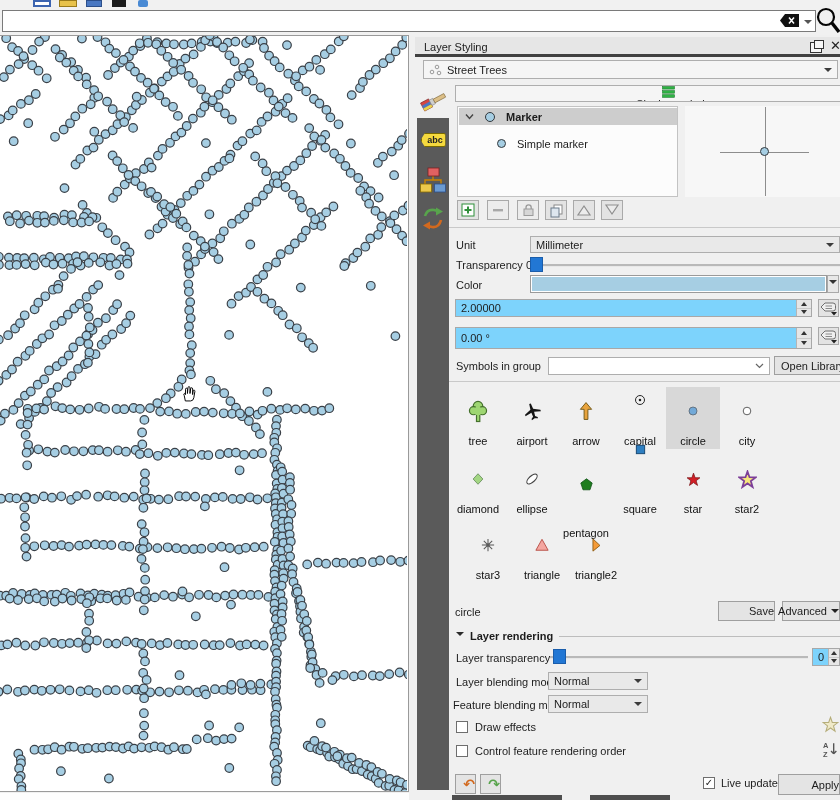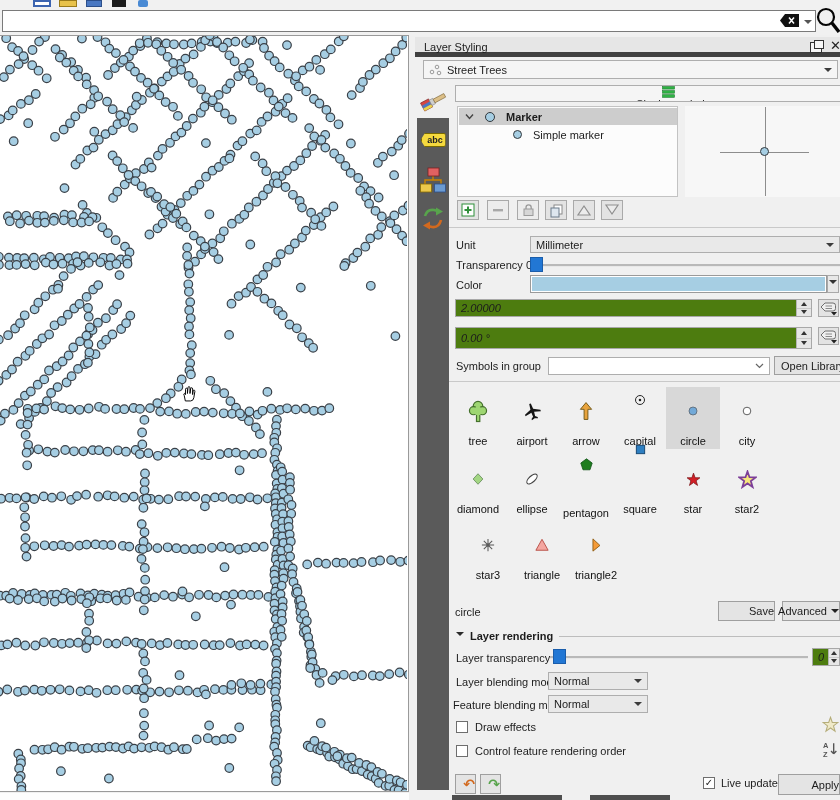--- a/index.html
+++ b/index.html
@@ -16,21 +16,21 @@
   #loc-chevron { left:804px; top:20px; }
   #magnifier { left:815px; top:5px; }
 
   
   #map { left:0; top:35px; width:409px; height:757px; background:#fff;
          border-top:1px solid #9a9a9a; border-right:1px solid #9a9a9a; border-bottom:1px solid #9a9a9a; }
   #below-map { left:0; top:793px; width:409px; height:7px; background:#fdfdfd; }
 
   
   #panel { left:415px; top:35px; width:425px; height:765px; background:#f0f0f0; }
-  #panel-titlebar { left:0; top:2px; width:425px; height:20px; background:#e6e6e6; border-bottom:5px solid #404040;text-decoration:underline; }
+  #panel-titlebar { left:0; top:2px; width:425px; height:20px; background:#e6e6e6; border-bottom:3px solid #404040;text-decoration:underline; }
   #panel-title { left:9px; top:4px; }
   #float-btn { left:395px; top:5px; width:12px; height:11px; border:1px solid #333; background:#f7f7f7; }
   #float-btn:after { content:""; position:absolute; left:3px; top:-3px; width:8px; height:7px; border:1px solid #333; background:#f7f7f7; }
   #close-btn { left:415px; top:2px; font-size:13px; color:#222; line-height:14px; }
 
   .combo { background:#f5f5f5; border:1px solid #aeaeae; display:flex; align-items:center; padding:0 5px; overflow:hidden; white-space:nowrap; }
   .combo .arrow { margin-left:auto; width:0; height:0; border:4px solid transparent; border-top-color:#3c3c3c; transform:translateY(2px); flex:none; }
   #layer-combo { left:8px; top:25px; width:415px; height:19px; }
   #renderer-combo { left:40px; top:50px; width:431px; height:17px;flex-direction:column; }
 
@@ -52,21 +52,21 @@
   .tool-btn { top:165px; width:22px; height:20px; background:#e3e3e3; border:1px solid #a9a9a9;
               display:flex; align-items:center; justify-content:center; }
   .tool-btn.dis { background:#ececec; }
 
   .sep { left:34px; width:391px; height:1px; background:#c9c9c9; }
 
   .flabel { color:#1c1c1c; }
   .slider-groove { height:3px; background:#b9b9b9; border-bottom:1px solid #e8e8e8; }
   .slider-handle { width:13px; height:15px; background:#2277d4; border:1px solid #1a5dab; }
 
-  .spinbox { background:#4d7c0f; border:1px solid #a8a8a8; display:flex; align-items:center;font-style:italic; }
+  .spinbox { background:#7dd3fc; border:1px solid #a8a8a8; display:flex; align-items:center; }
   .spinbox .val { padding-left:5px; }
   .spin-arrows { margin-left:auto; width:15px; height:100%; border-left:1px solid #b5b5b5; display:flex; flex-direction:column; }
   .spin-arrows > div { flex:1; background:#e6e6e6; display:flex; align-items:center; justify-content:center; border-bottom:1px solid #c9c9c9; }
   .spin-arrows > div:last-child { border-bottom:none; }
   .tri-up { width:0; height:0; border:3px solid transparent; border-bottom:4px solid #333; margin-top:-2px; }
   .tri-dn { width:0; height:0; border:3px solid transparent; border-top:4px solid #333; margin-bottom:-2px; }
 
   .dd-btn { width:21px; height:18px; background:#e3e3e3; border:1px solid #a9a9a9; position:absolute; }
 
   #color-swatch { left:115px; top:240px; width:297px; height:18px; border:1px solid #9a9a9a; padding:1px; background:#fff; }
@@ -1234,21 +1234,21 @@
   </div>
 
   <div id="sym-tree" class="abs">
     <div class="tree-row sel" style="top:1px;padding-left:6px">
       <svg width="9" height="7">
           <polyline points="1,1.5 4.5,5.5 8,1.5" fill="none" stroke="#444" stroke-width="1.4"></polyline>
         </svg>
       <span class="dot-marker" style="width:10px;height:10px"></span>
       <span class="bold">Marker</span>
     </div>
-    <div class="tree-row" style="top:19px;padding-left:54px">
+    <div class="tree-row" style="top:28px;padding-left:38px">
       <span class="dot-marker" style="width:9px;height:9px"></span>
       <span>Simple marker</span>
     </div>
   </div>
   <div class="abs" style="left:270px;top:71px;width:155px;height:91px;background:#f7f7f7"></div>
   <div id="preview-cross-v" class="abs"></div>
   <div id="preview-cross-h" class="abs"></div>
   <span class="abs dot-marker" style="left:345px;top:112px"></span>
 
   <div class="abs tool-btn" style="left:42px">
@@ -1423,21 +1423,21 @@
         <div class="lbl">diamond</div>
       </div>
       <div class="sym-cell" style="left: 90px; top: 420px;">
         <div class="glyph">
           <svg width="16" height="16" viewBox="0 0 16 16">
             <ellipse cx="8" cy="8" rx="6.4" ry="3" fill="#fff" stroke="#444" stroke-width="1.1" transform="rotate(-42 8 8)"></ellipse>
           </svg>
         </div>
         <div class="lbl">ellipse</div>
       </div>
-      <div class="sym-cell" style="left: 144px; top: 424px; gap: 36px;">
+      <div class="sym-cell" style="left: 144px; top: 444px; gap: 36px;">
         <div class="glyph">
           <svg width="13" height="13" viewBox="0 0 16 16">
             <polygon points="8,1 15,6.2 12.3,14.5 3.7,14.5 1,6.2" fill="#1f7d1f" stroke="#14541a" stroke-width="1"></polygon>
           </svg>
         </div>
         <div class="lbl">pentagon</div>
       </div>
       <div class="sym-cell" style="left: 198px; top: 420px; gap: 48px;">
         <div class="glyph">
           <svg width="11" height="11" viewBox="0 0 16 16">

